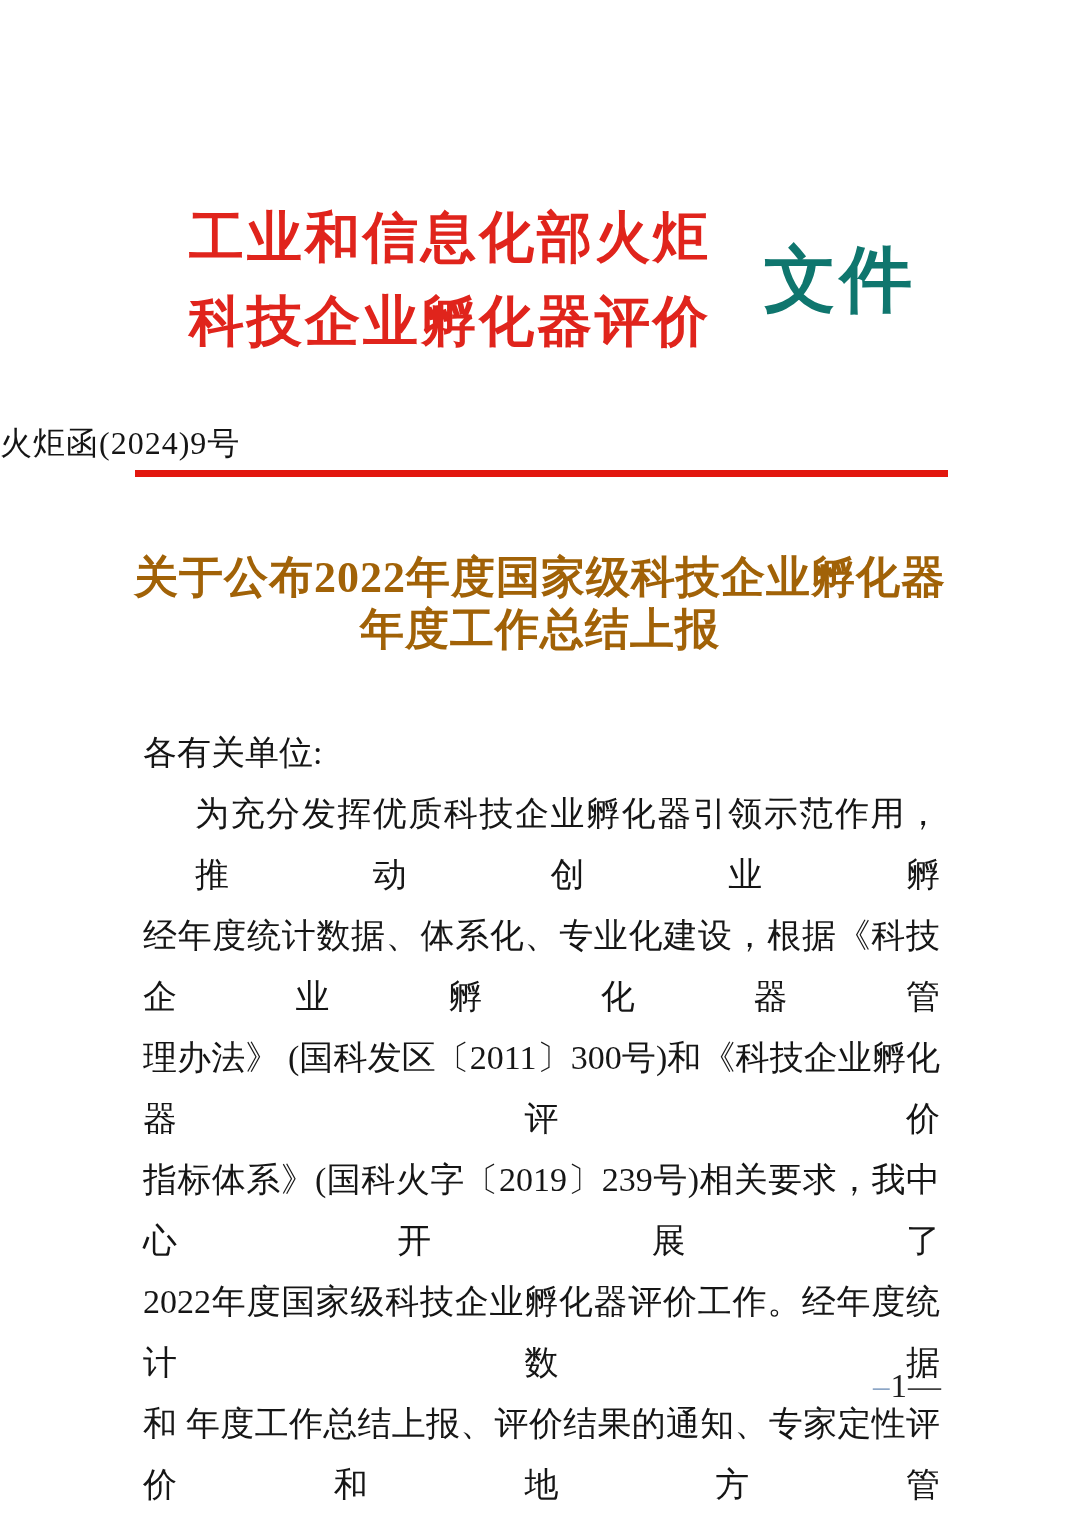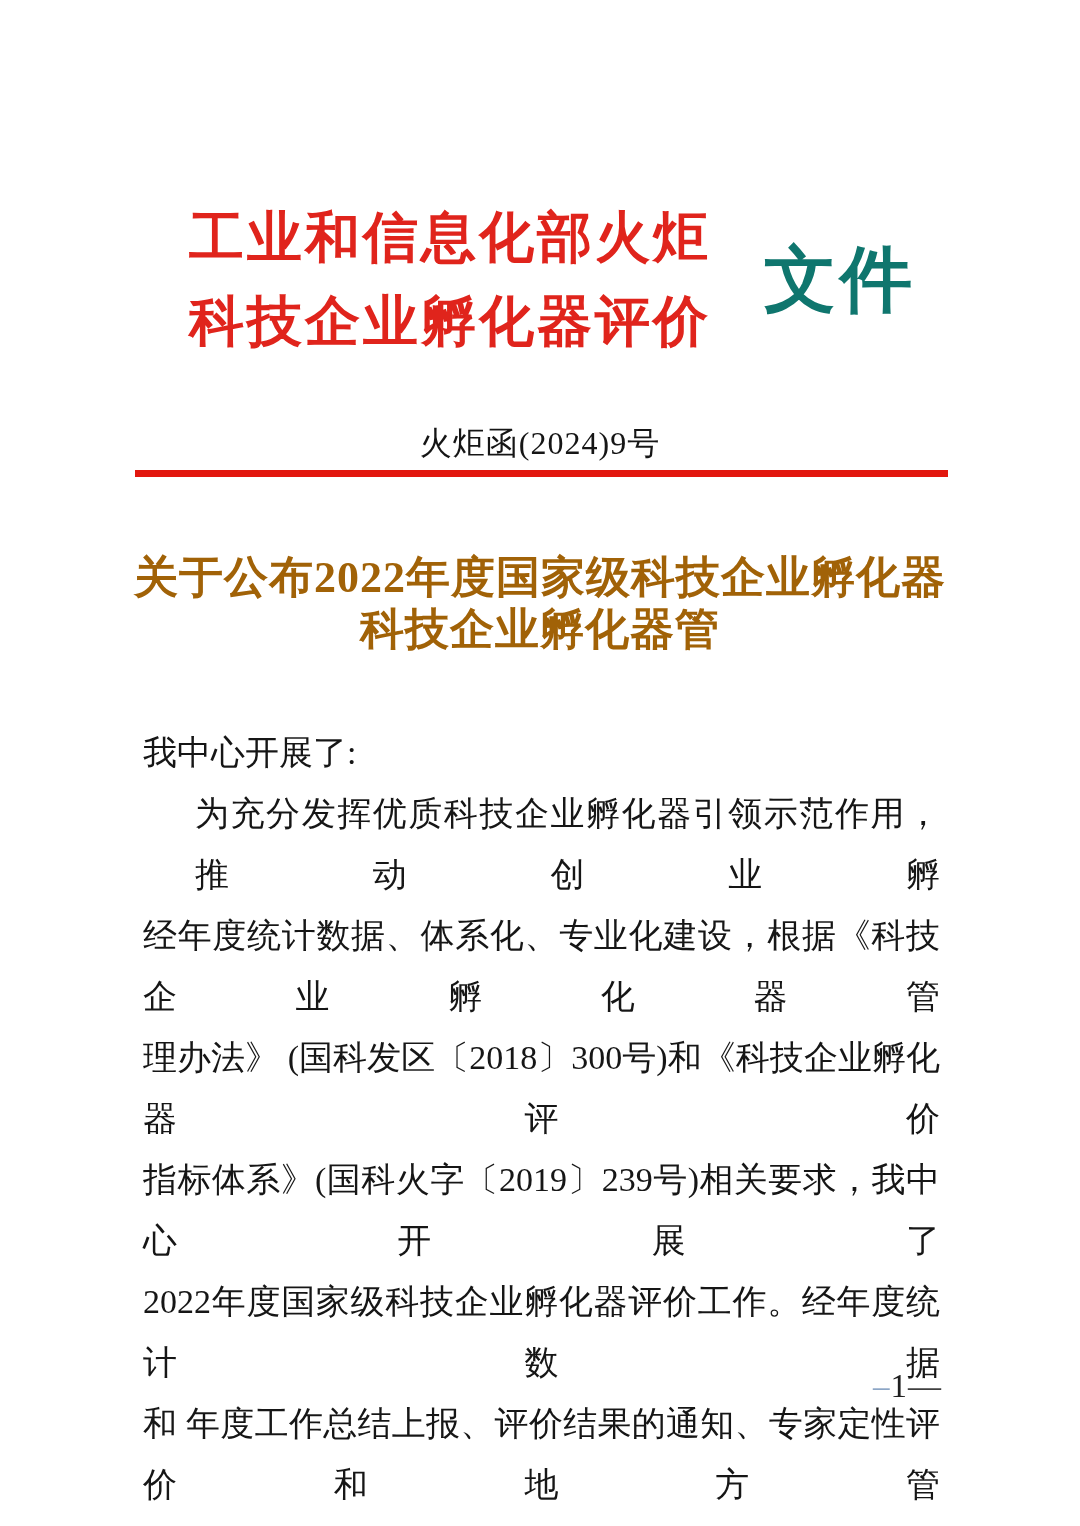--- a/index.html
+++ b/index.html
@@ -42,21 +42,20 @@
     letter-spacing: 4px;
     white-space: nowrap;
   }
 
   
   .doc-number {
     position: absolute;
     left: 0;
     top: 422px;
     width: 1080px;
-    text-align: center;
     font-size: 32px;
     color: #151515;
     letter-spacing: 1px;
   }
 
   
   .red-rule {
     position: absolute;
     left: 135px;
     top: 470px;
@@ -124,28 +123,28 @@
     <div>科技企业孵化器评价</div>
   </div>
   <div class="doc-type-label">文件</div>
 
   <div class="doc-number">火炬函(2024)9号</div>
 
   <div class="red-rule"></div>
 
   <div class="doc-title">
     <div>关于公布2022年度国家级科技企业孵化器</div>
-    <div>科技企业孵化器管</div>
+    <div>年度工作总结上报</div>
   </div>
 
   <div class="doc-body">
-    <div class="line">我中心开展了:</div>
+    <div class="line">各有关单位:</div>
     <div class="line j indent">为充分发挥优质科技企业孵化器引领示范作用，推动创业孵</div>
     <div class="line j">经年度统计数据、体系化、专业化建设，根据《科技企业孵化器管</div>
-    <div class="line j">理办法》 (国科发区〔2018〕300号)和《科技企业孵化器评价</div>
+    <div class="line j">理办法》 (国科发区〔2011〕300号)和《科技企业孵化器评价</div>
     <div class="line j">指标体系》(国科火字〔2019〕239号)相关要求，我中心开展了</div>
     <div class="line j">2022年度国家级科技企业孵化器评价工作。经年度统计数据</div>
     <div class="line j">和 年度工作总结上报、评价结果的通知、专家定性评价和地方管</div>
     <div class="line j">理评 价等综合评定，290家国家级科技企业孵化器评为优秀(A</div>
 
   </div>
 
   <div class="page-number">
     <span class="dash-left">–</span><span class="num">1</span><span class="dash-right">—</span>
   </div>

